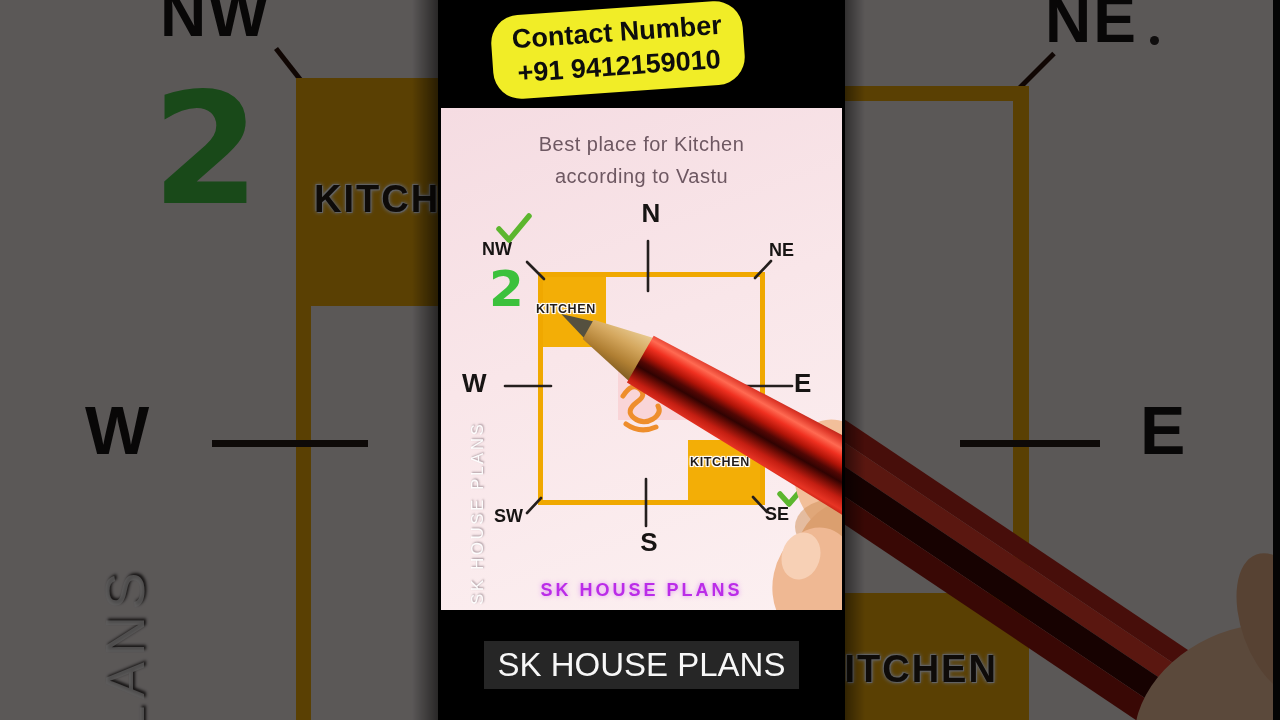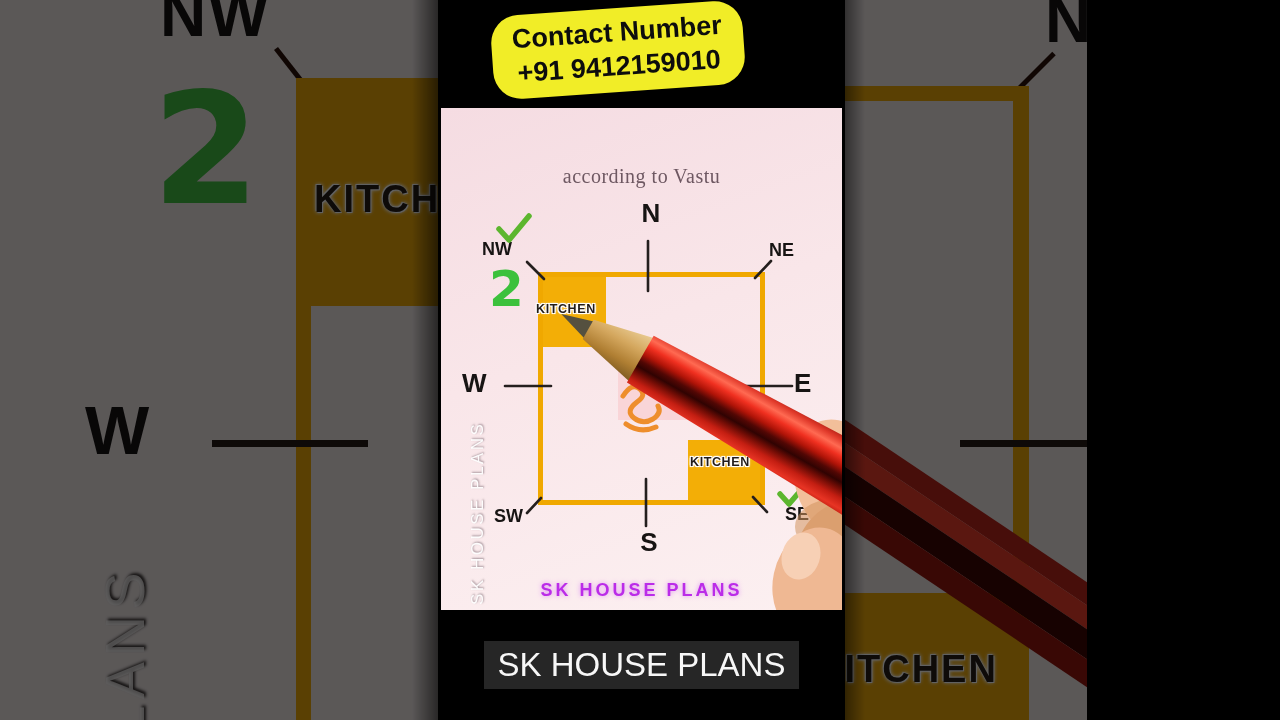--- a/index.html
+++ b/index.html
@@ -1,16 +1,16 @@
 <!DOCTYPE html>
 <html><head>
 <meta charset="utf-8">
 <style>
   html,body{margin:0;padding:0;background:#000;}
-  #stage{position:relative;width:1087px;height:720px;overflow:hidden;background:#000;
+  #stage{position:relative;width:1280px;height:720px;overflow:hidden;background:#000;
          font-family:"Liberation Sans",sans-serif;}
   #stage *{box-sizing:border-box;}
 
   
   .bgcol{position:absolute;top:0;height:720px;overflow:hidden;background:#efe7e6;
          filter:brightness(0.38) saturate(0.95);}
   #col-left{left:0;width:438px;}
   #col-right{left:845px;width:435px;}
   .bigdir{position:absolute;color:#161212;font-weight:bold;line-height:1;letter-spacing:2px;}
   .bigyellow{position:absolute;background:#f0a800;}
@@ -104,29 +104,30 @@
       <ellipse cx="400" cy="715" rx="115" ry="85" transform="rotate(-25 400 715)" fill="#f2bf9a"></ellipse>
       <ellipse cx="437" cy="625" rx="40" ry="75" transform="rotate(-20 437 625)" fill="#e7ad83"></ellipse>
     </svg>
     <div class="edge-shade-l"></div>
     <div class="blackstrip" style="left:428px;top:0;width:7px;height:720px;"></div>
   </div>
 
   <div id="col-center">
 
     <div id="card">
-      <div class="title" style="top:57px;font-family:Liberation Serif, serif;">according to Vastu</div>
+      <div class="title" style="top:25px;">Best place for Kitchen</div>
+      <div class="title" style="top:57px;">according to Vastu</div>
 
       <div class="dir dir-main" style="left:192px;top:92px;width:36px;text-align:center;">N</div>
       <div class="dir dir-sub" style="left:41px;top:132px;">NW</div>
       <div class="dir dir-sub" style="left:328px;top:133px;">NE</div>
       <div class="dir dir-main" style="left:21px;top:262px;">W</div>
       <div class="dir dir-main" style="left:353px;top:262px;">E</div>
       <div class="dir dir-sub" style="left:53px;top:399px;text-align:center;">SW</div>
-      <div class="dir dir-sub" style="left:344px;top:397px;">SE</div>
+      <div class="dir dir-sub" style="left:324px;top:397px;">SE</div>
       <div class="dir dir-main" style="left:190px;top:421px;width:36px;text-align:center;">S</div>
 
       <div id="vsquare"></div>
       <div class="kbox" style="left:102px;top:169px;width:63px;height:70px;"></div>
       <div class="klabel" style="left:95px;top:194px;">KITCHEN</div>
       <div class="kbox" style="left:247px;top:332px;width:72px;height:60px;"></div>
       <div class="klabel" style="left:249px;top:347px;">KITCHEN</div>
 
       <div id="rating2">2</div>
       <div id="center-patch"></div>

